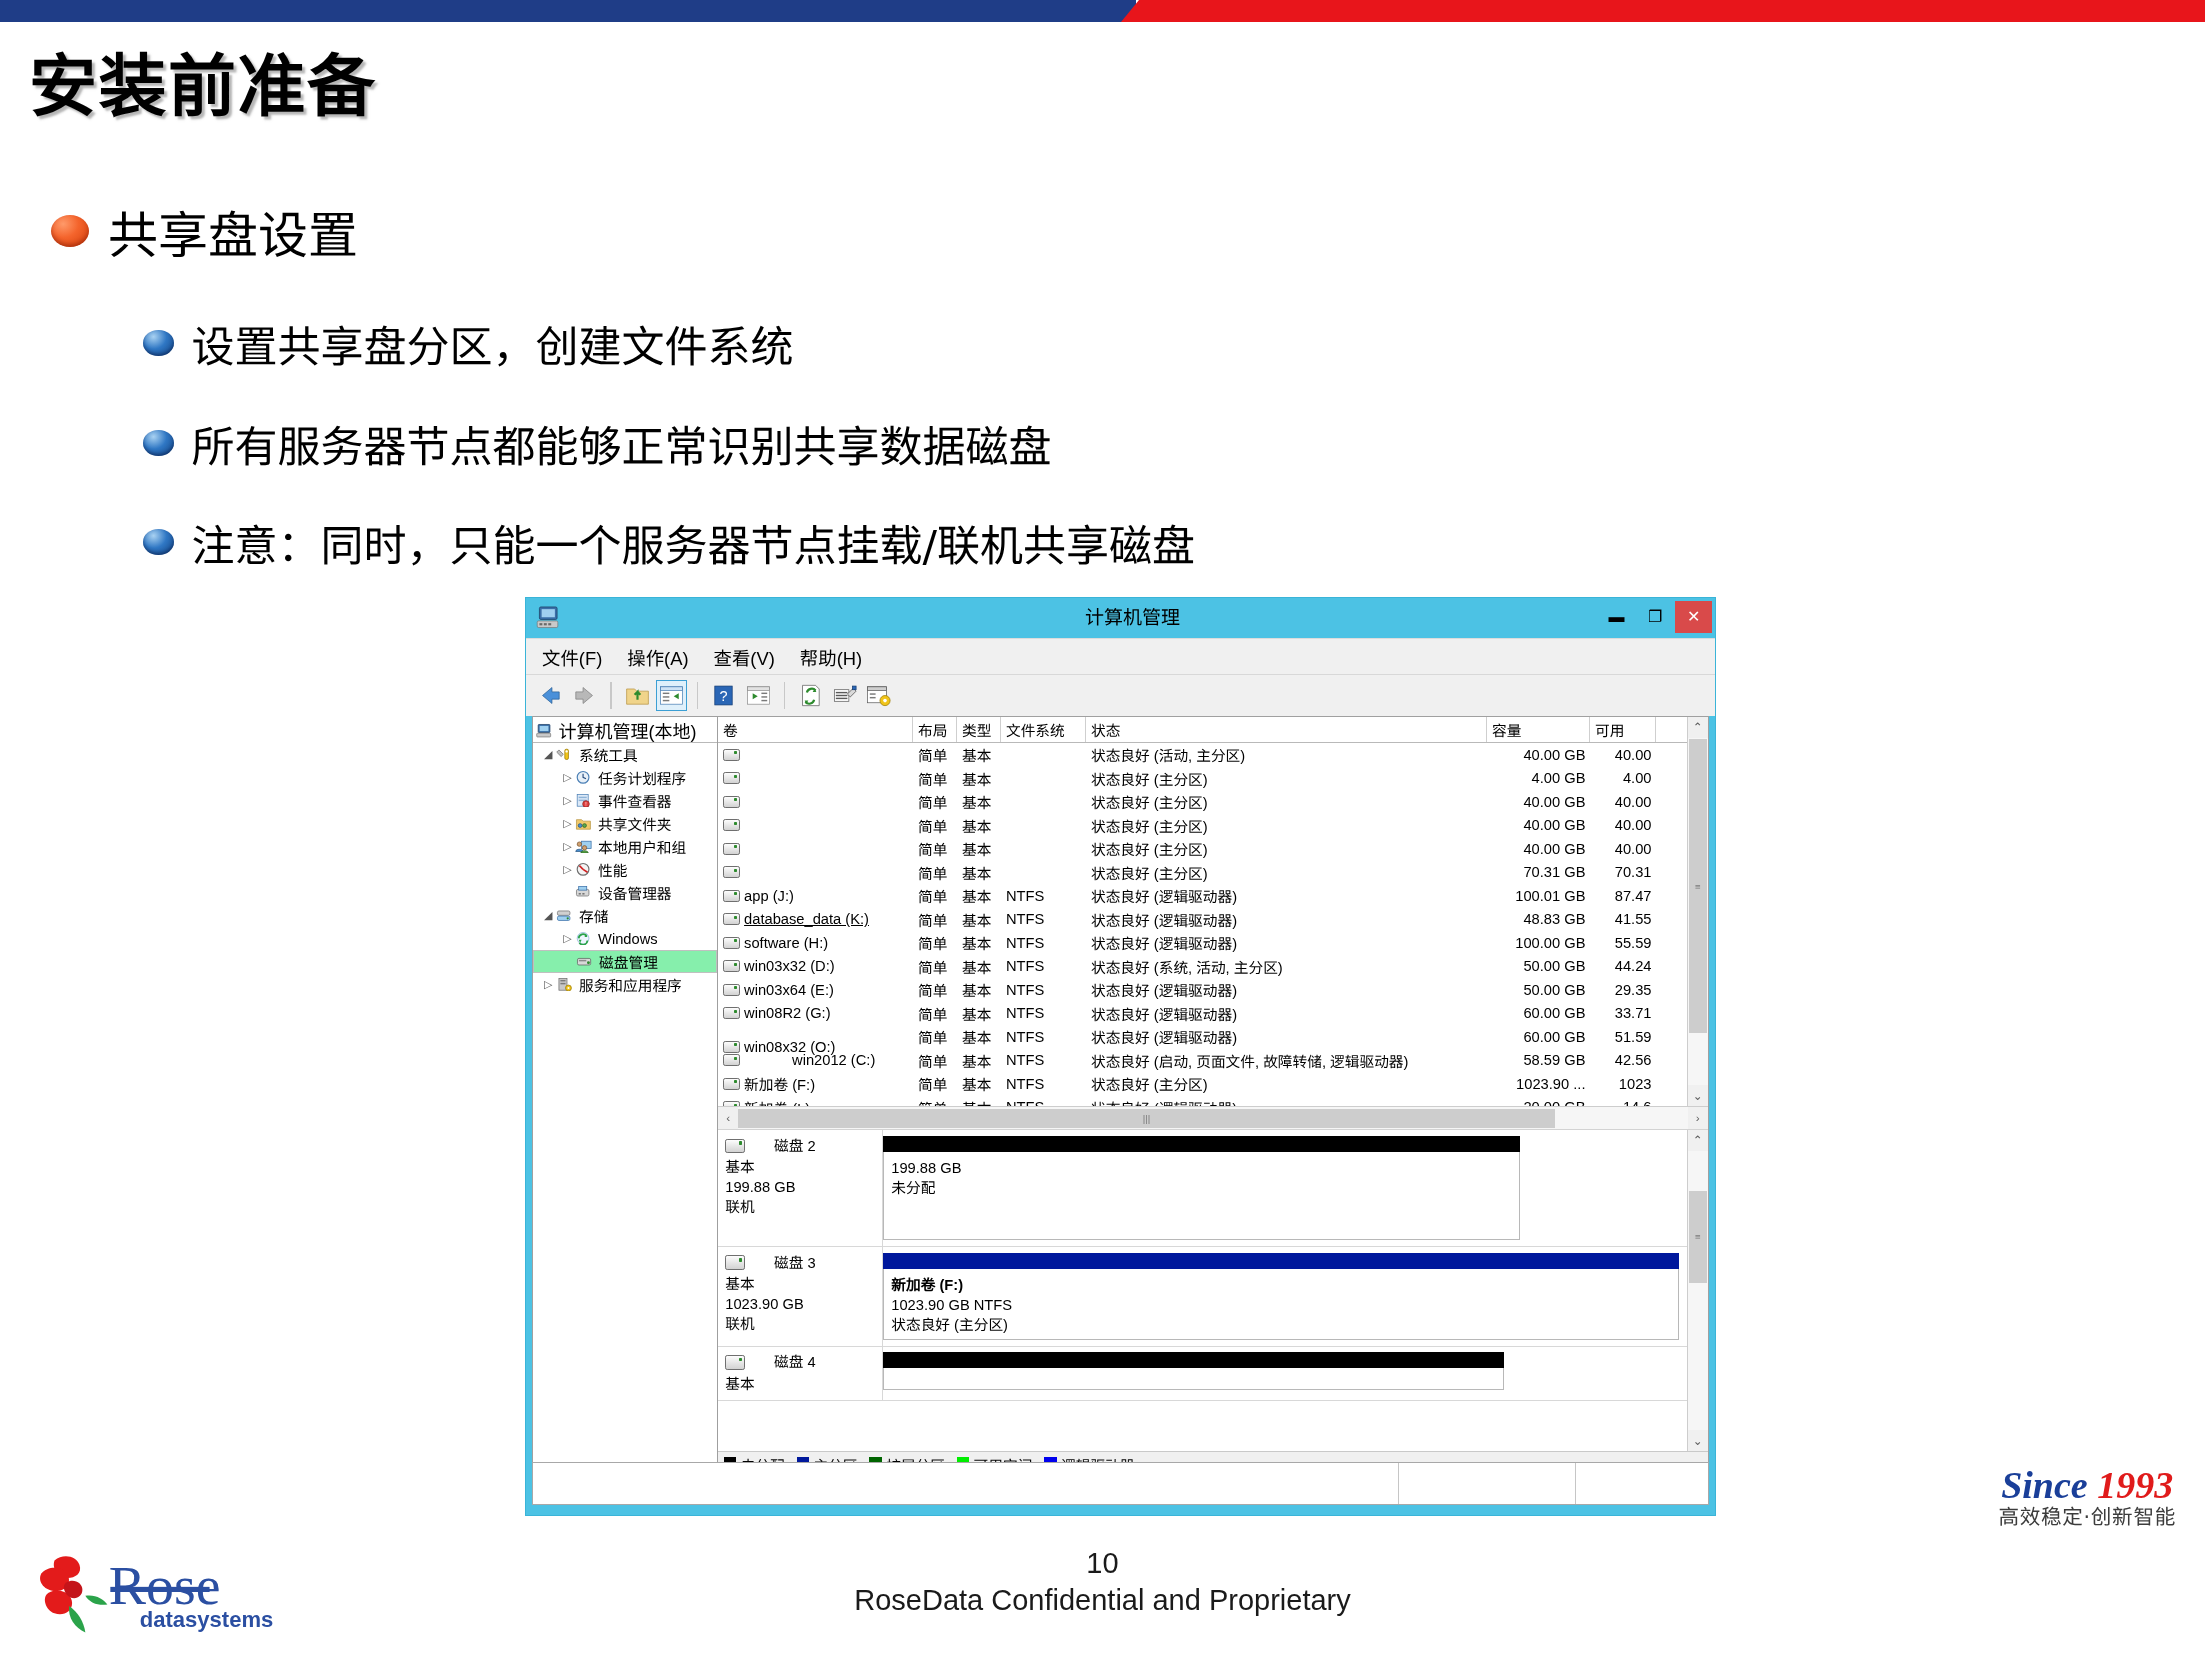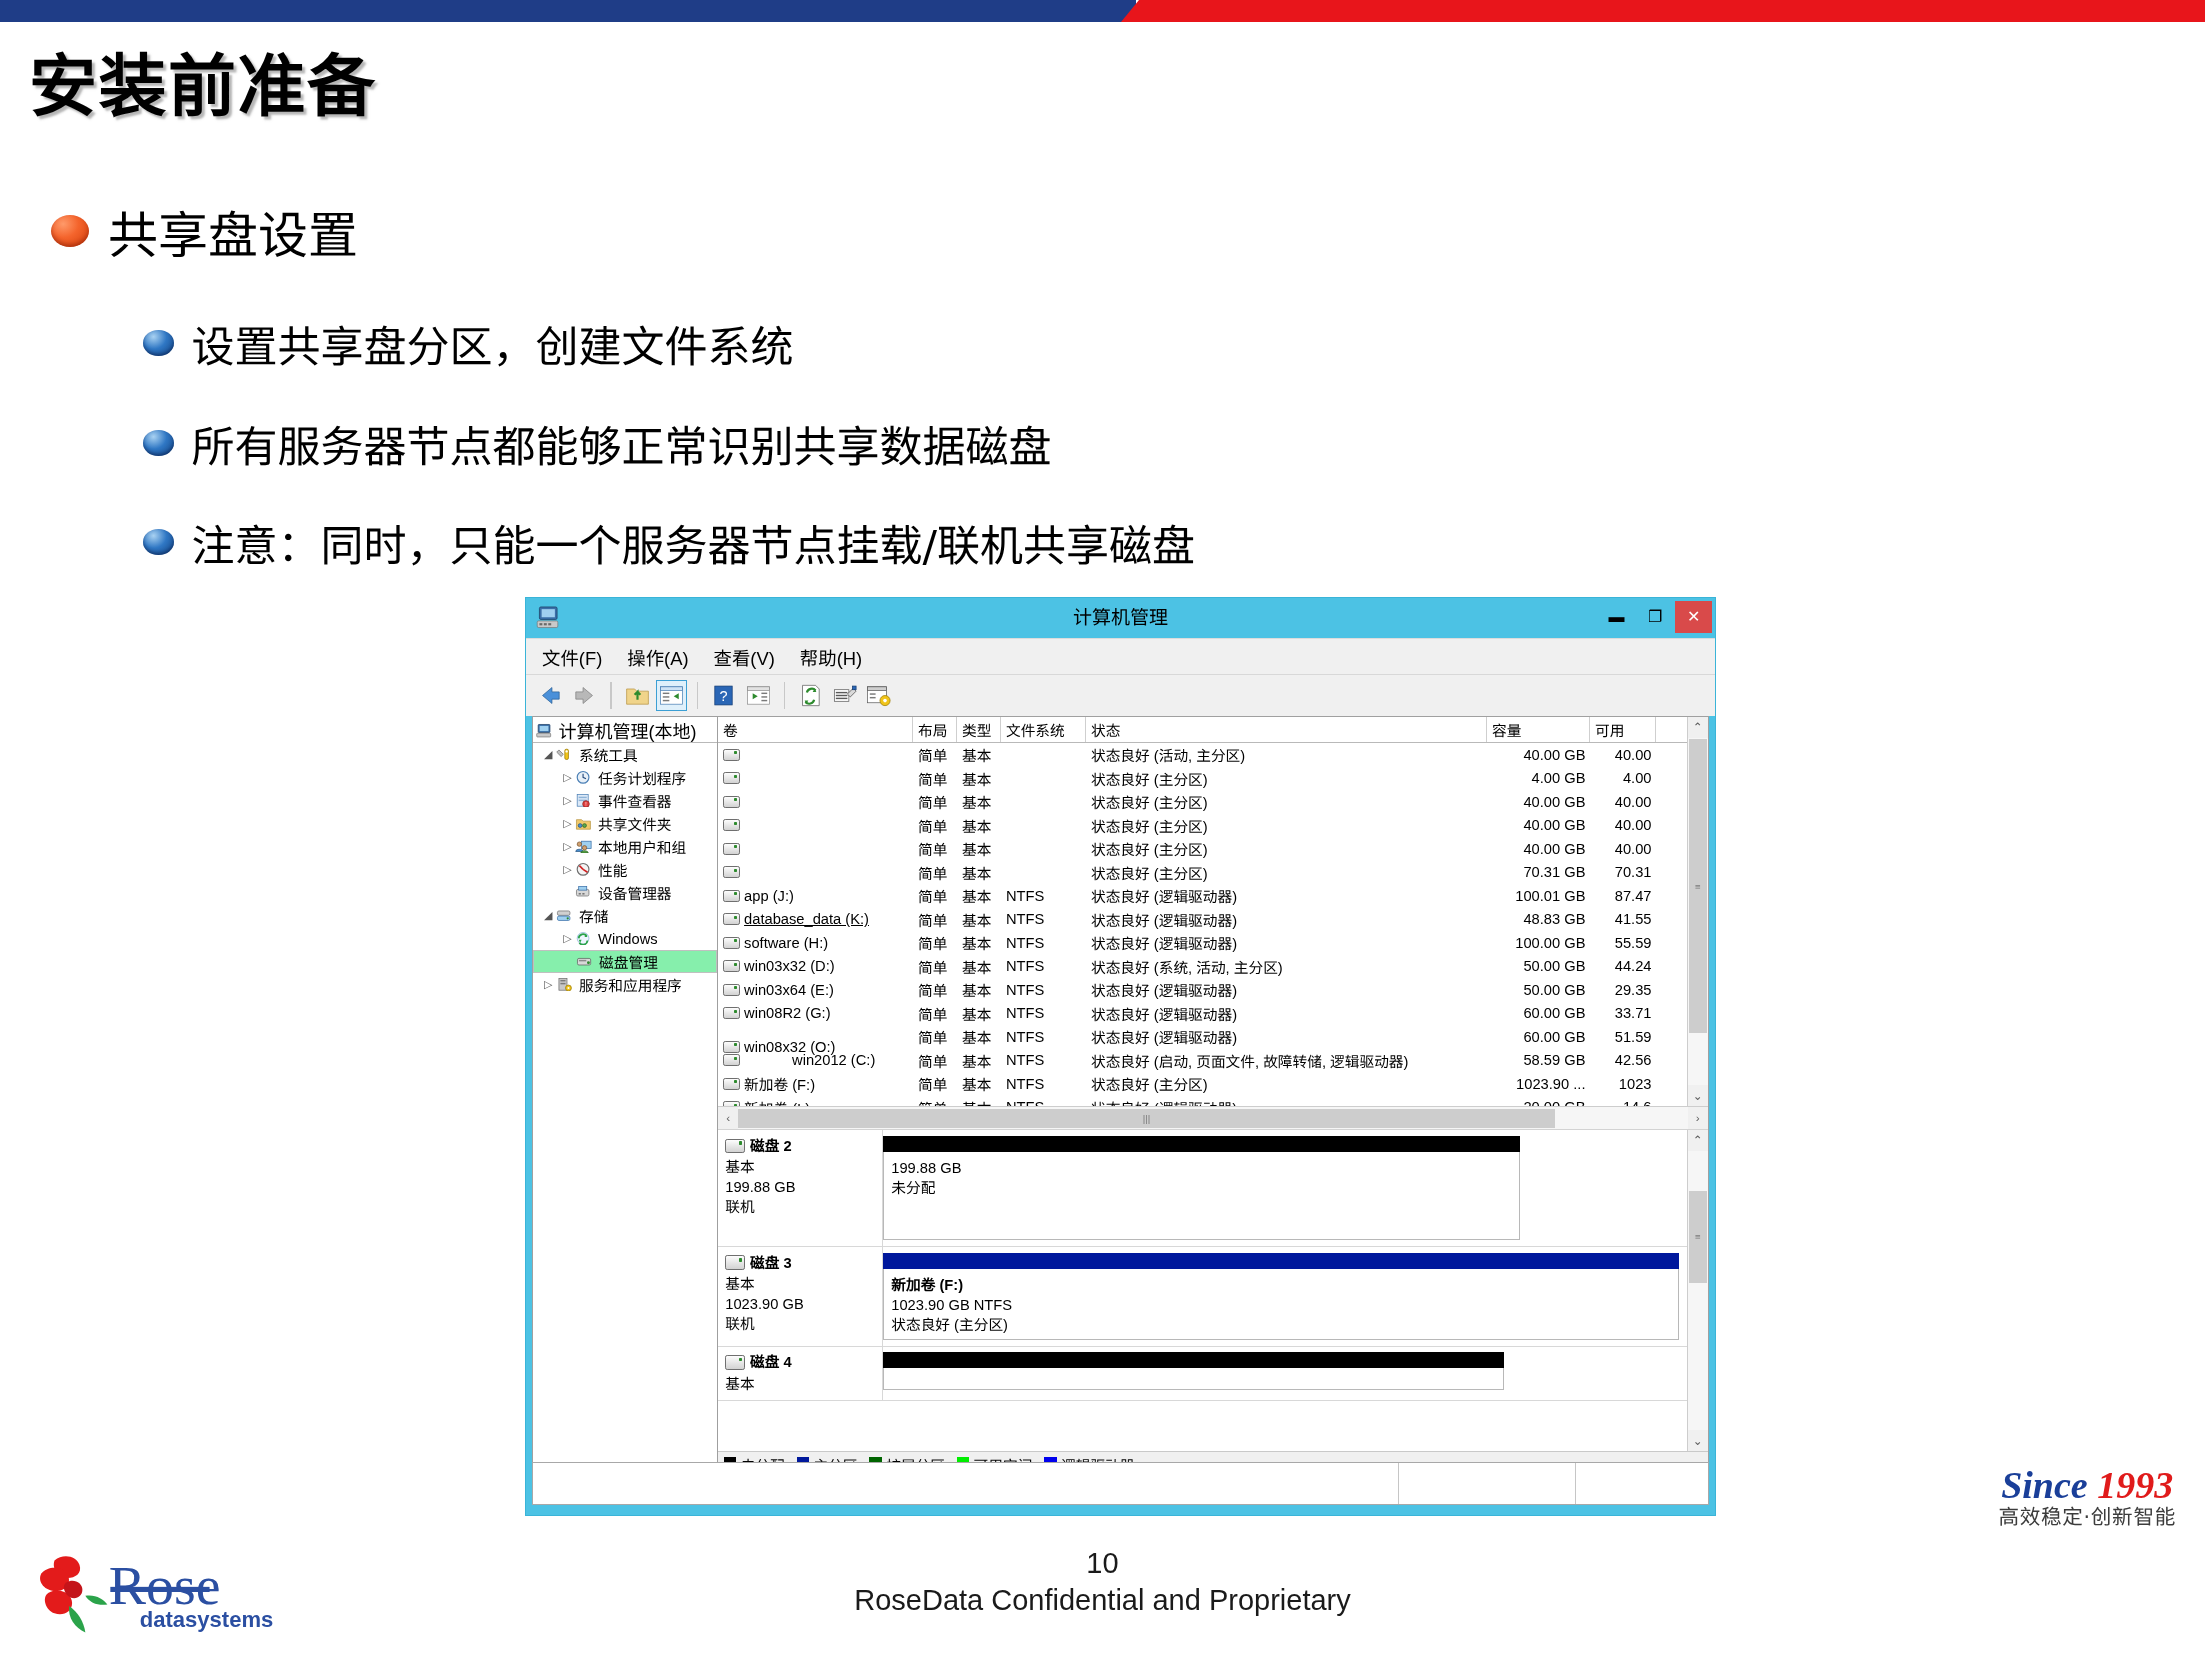--- a/index.html
+++ b/index.html
@@ -51,21 +51,21 @@
 
   
   #cmwin{
     position:absolute;left:525px;top:597px;width:1191px;height:919px;
     background:#4cc2e4;border:1.5px solid #3ab4d8;box-sizing:border-box;
     font-family:"Liberation Sans","DejaVu Sans",sans-serif;
   }
   
   #cm-titlebar{position:relative;height:40px;background:#4cc2e4;}
   #cm-app-icon{position:absolute;left:8.8px;top:5.9px;width:26.5px;height:26.5px;}
-  #cm-title{position:absolute;left:0;top:0;width:100%;height:26px;line-height:40px;
+  #cm-title{position:absolute;left:12px;top:0;width:100%;height:26px;line-height:40px;
      text-align:center;font-size:19px;color:#000;}
   .win-btns{position:absolute;right:2.9px;top:2.9px;display:flex;gap:1.5px;}
   .win-btn{width:37px;height:32px;display:flex;align-items:center;justify-content:center;
      font-size:16px;color:#000;background:#4cc2e4;cursor:default;}
   .win-btn.close{background:#d94a4a;color:#fff;font-weight:bold;}
   
   #cm-menubar{height:35px;background:#f0f0f0;border-top:0.7px solid #dcdcdc;
      display:flex;align-items:center;padding-left:16px;gap:25px;}
   .menu-item{font-size:18.4px;color:#000;cursor:default;}
   
@@ -121,21 +121,21 @@
   .hsb-track{flex:1;position:relative;background:#f6f6f6;}
   .hsb-thumb{position:absolute;top:1.5px;bottom:1.5px;background:#cdcdcd;
      display:flex;align-items:center;justify-content:center;color:#7a7a7a;font-size:9.6px;}
 
   
   #gfx-pane{flex:1;display:flex;min-height:0;background:#fff;}
   #gfx-scroll{flex:1;overflow:hidden;position:relative;}
   .disk-block{display:flex;border-bottom:1.5px solid #d8d8d8;background:#fff;}
   .disk-info{width:165px;flex:none;border-right:1.5px solid #d8d8d8;padding:5.9px 0 5.9px 7.4px;
      box-sizing:border-box;font-size:14.7px;line-height:20px;}
-  .disk-title{display:flex;align-items:center;font-weight:bold;margin-bottom:1.5px;}
+  .disk-title{display:flex;align-items:center;font-weight:normal;margin-bottom:1.5px;gap:24px;}
   .disk-ico{width:17.6px;height:12.5px;flex:none;margin-right:5.1px;border:0.7px solid #6f6f6f;
      border-radius:2.2px;background:linear-gradient(#fdfdfd,#d2d2d2);position:relative;}
   .disk-ico:after{content:"";position:absolute;right:1.5px;top:1.5px;width:3.7px;height:3.7px;
      background:#2e8b2e;border-radius:0.7px;}
   .disk-parts{flex:1;padding:5.9px 7.4px 5.9px 0;box-sizing:border-box;min-width:0;}
   .part{box-sizing:border-box;}
   .part-cap{height:16px;}
   .cap-black{background:#000;}
   .cap-blue{background:#00189c;}
   .part-body{border:0.7px solid #b8b8b8;border-top:none;background:#fff;

